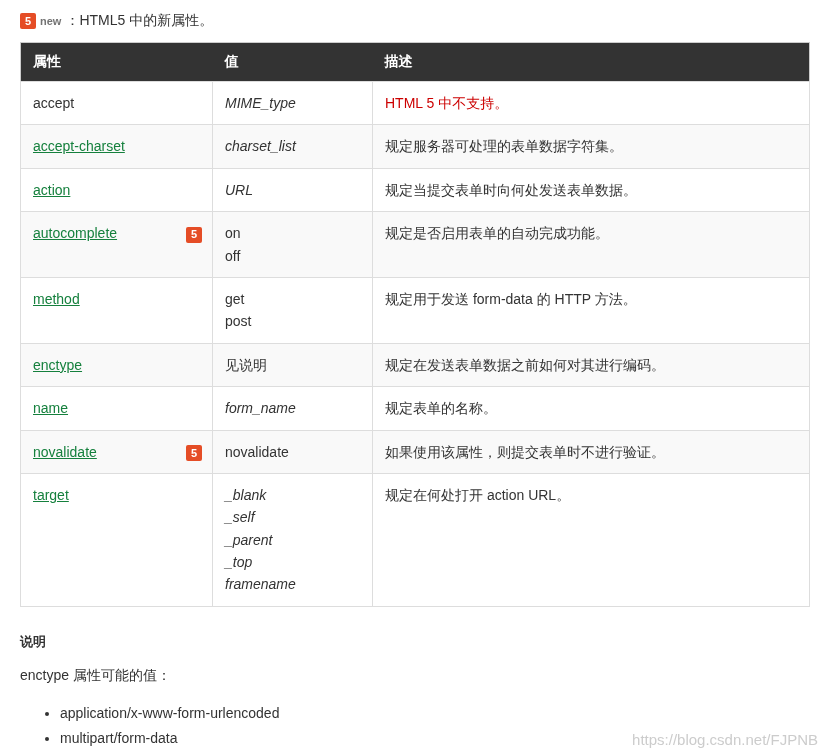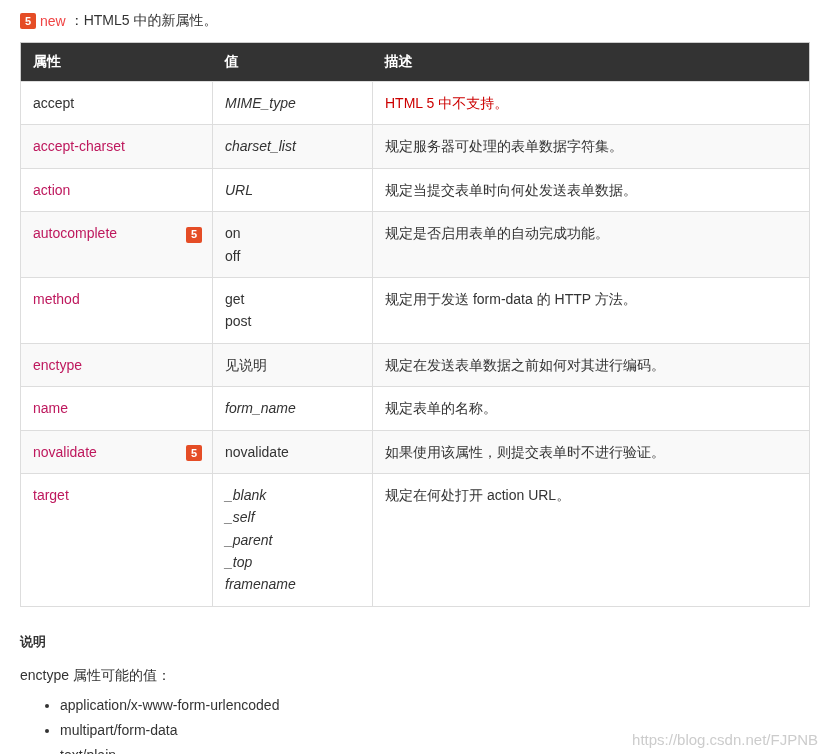--- a/index.html
+++ b/index.html
@@ -24,23 +24,23 @@
       width: 16px;
       height: 16px;
       background: #e54d26;
       color: #fff;
       font-weight: bold;
       font-size: 11px;
       border-radius: 2px;
       font-family: Arial, sans-serif;
     }
     .new-label {
-      color: #ef4444;
-      font-weight: normal;
-      font-size: 14px;
+      color: #737373;
+      font-weight: bold;
+      font-size: 11px;
     }
     .intro-text {
       color: #333;
     }
     table {
       width: 100%;
       border-collapse: collapse;
       border: 1px solid #ccc;
     }
     thead tr {
@@ -64,21 +64,22 @@
       background: #f9f9f9;
     }
     tbody tr:nth-child(odd) {
       background: #fff;
     }
     .attr-cell {
       position: relative;
       width: 192px;
     }
     .attr-link {
-      color: #be185d;
+      color: #15803d;
+      text-decoration: underline;
       cursor: pointer;
     }
     .attr-plain {
       color: #333;
     }
     .badge-wrap {
       position: absolute;
       right: 10px;
       top: 10px;
     }
@@ -96,21 +97,21 @@
     .desc-red {
       color: #cc0000;
     }
     .section-title {
       font-weight: bold;
       font-size: 13px;
       margin-top: 26px;
       margin-bottom: 16px;
     }
     .section-sub {
-      margin-bottom: 8px;
+      margin-bottom: 16px;
     }
     ul.bullets {
       list-style: disc;
       padding-left: 40px;
     }
     ul.bullets li {
       line-height: 1.8;
     }
     .watermark {
       position: fixed;

